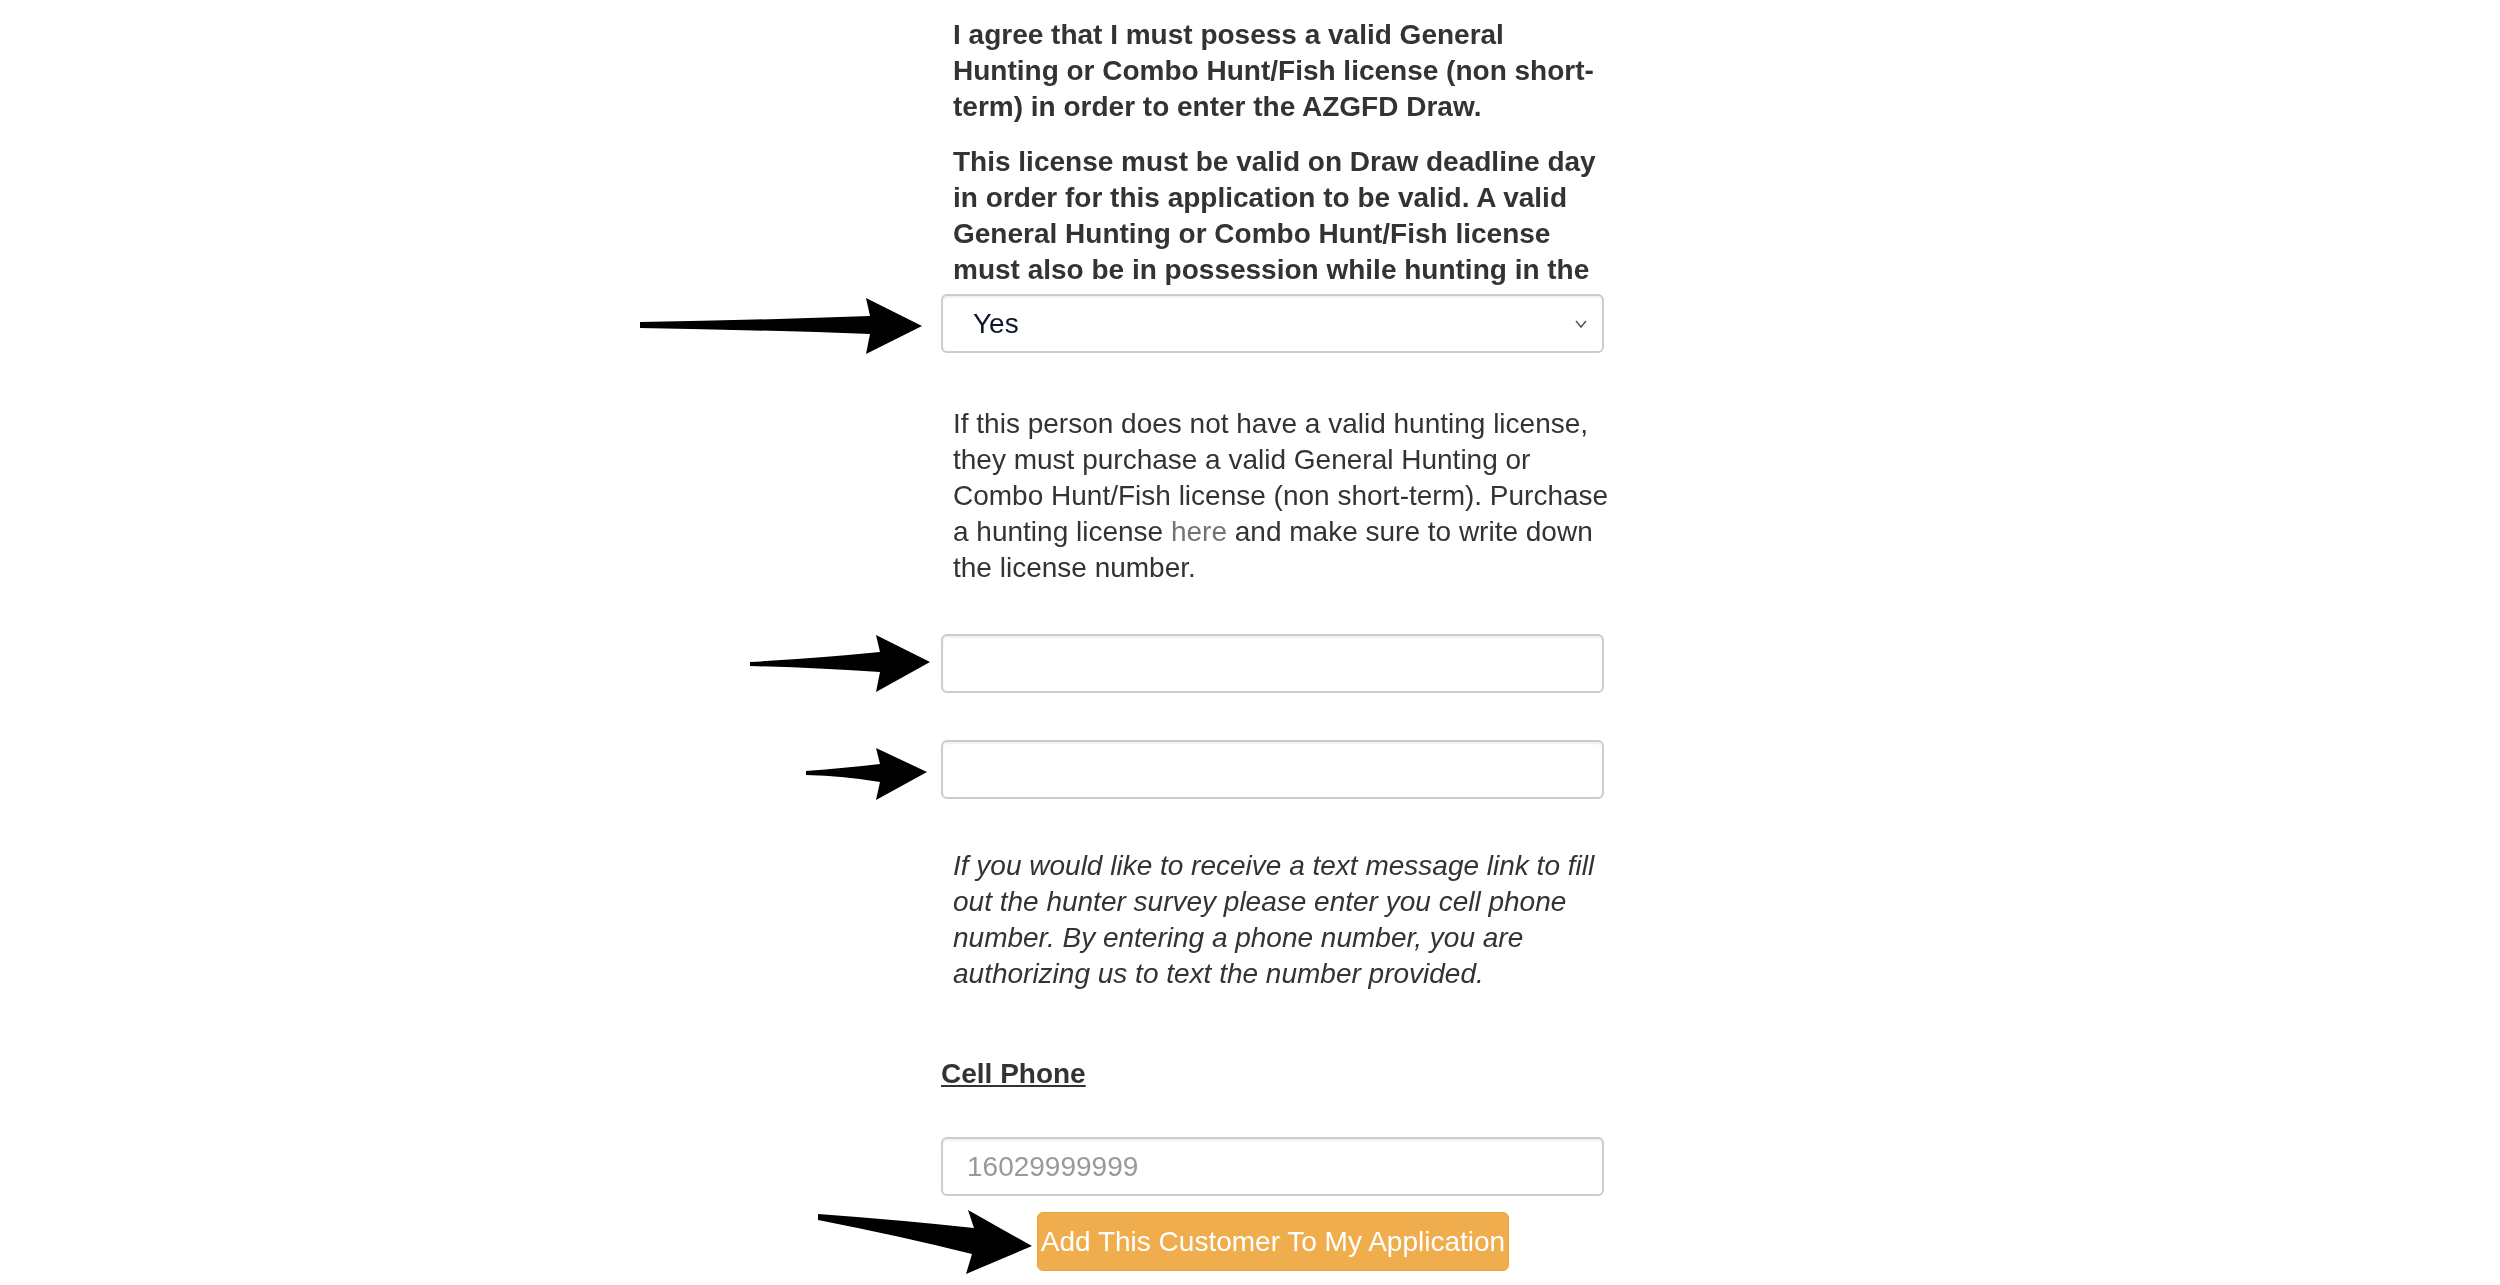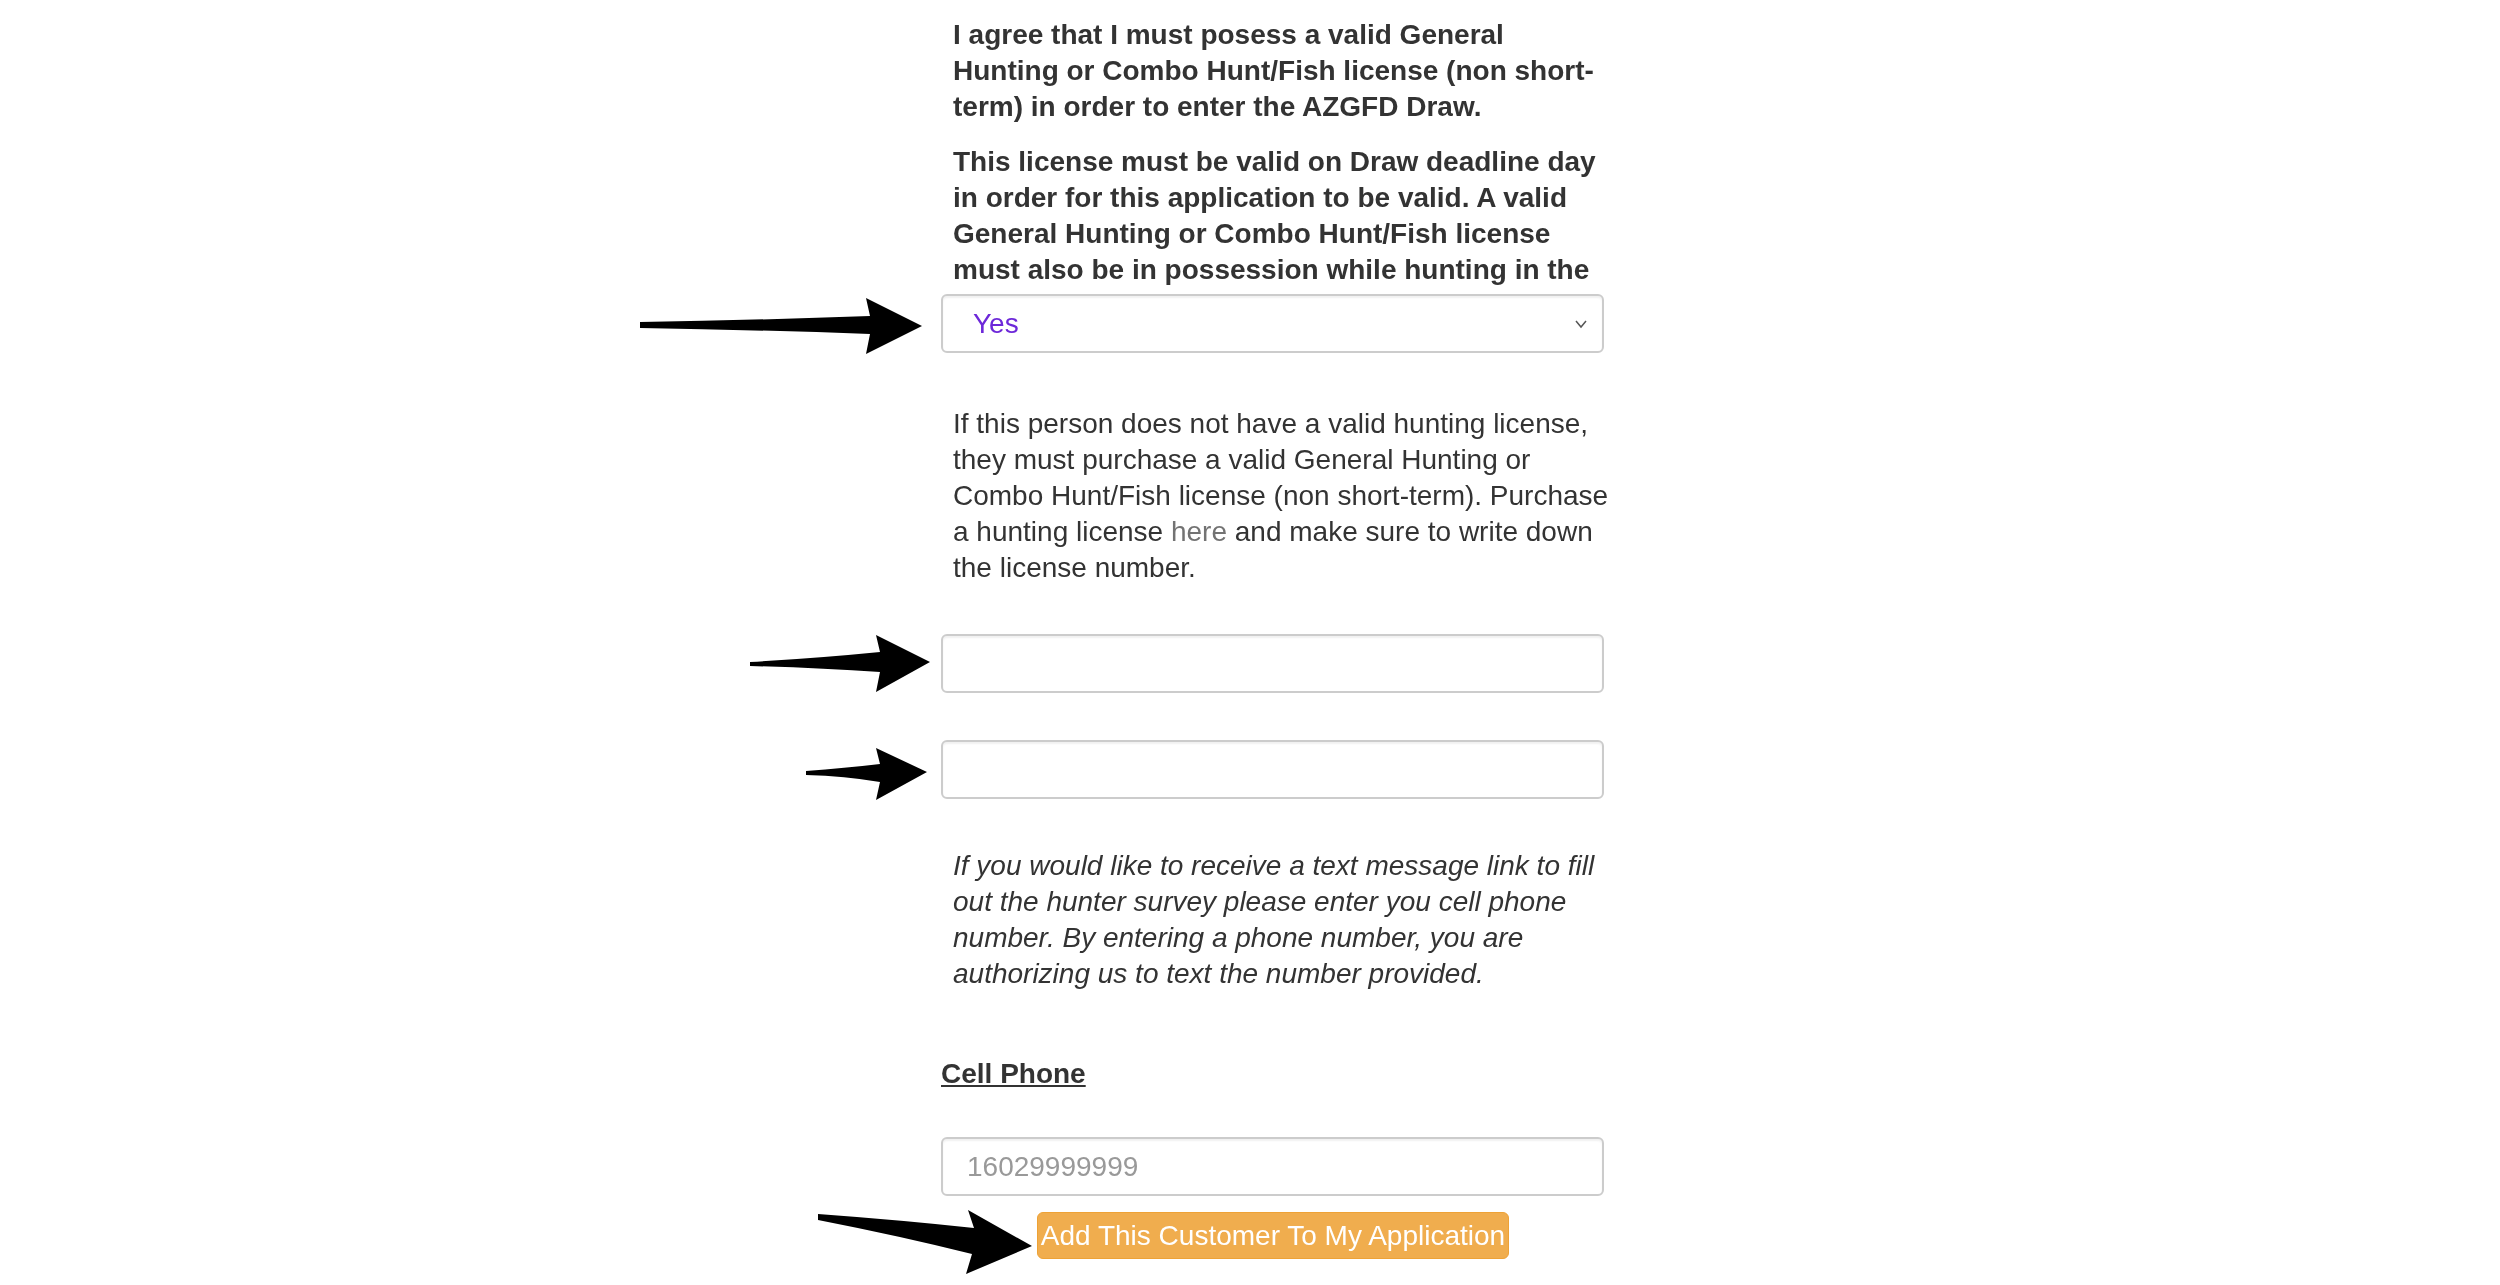--- a/index.html
+++ b/index.html
@@ -48,38 +48,38 @@
       position: absolute;
       left: 941px;
       width: 663px;
       height: 59px;
       box-sizing: border-box;
       border: 2px solid #cccccc;
       border-radius: 6px;
       background: #ffffff;
       font-family: "Liberation Sans", sans-serif;
       font-size: 28px;
-      color: #6d28d9;
+      color: #0f172a;
       padding: 0 24px;
       outline: none;
       box-shadow: inset 0 2px 2px rgba(0,0,0,0.06);
     }
     .field::placeholder { color: #999999; }
     .select-wrap { top: 294px; display: flex; align-items: center; justify-content: space-between; padding: 0 14px 0 30px; cursor: pointer; }
     .select-wrap .chev { width: 14px; height: 14px; }
     .in-hln { top: 634px; }
     .in-email { top: 740px; }
     .in-cell { top: 1089px; margin-top: 48px; }
 
     .btn {
       position: absolute;
       left: 1037px;
       top: 1212px;
       width: 472px;
-      height: 47px;
+      height: 59px;
       box-sizing: border-box;
       background: #f0ad4e;
       border: 1px solid #eea236;
       border-radius: 6px;
       color: #ffffff;
       font-family: "Liberation Sans", sans-serif;
       font-size: 28px;
       display: flex;
       align-items: center;
       justify-content: center;

